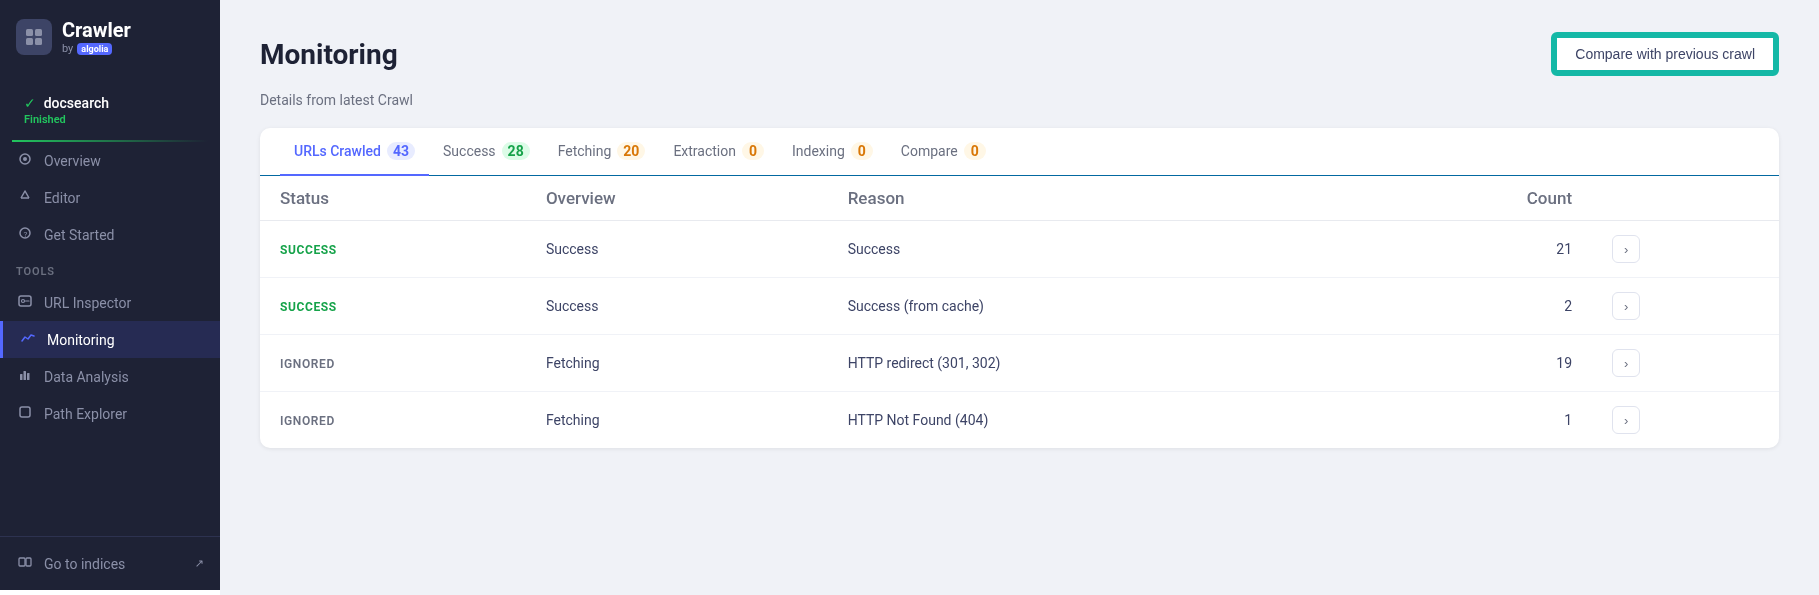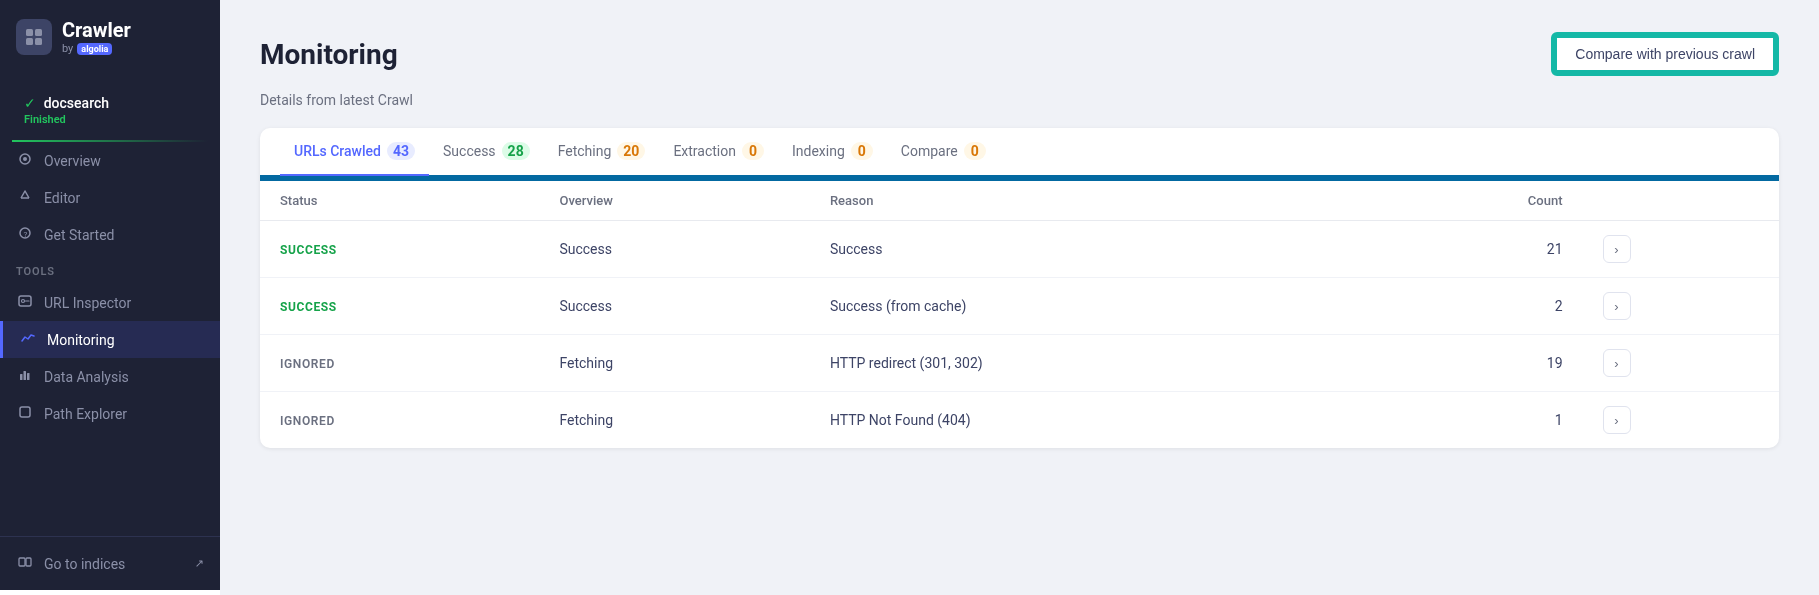--- a/index.html
+++ b/index.html
@@ -124,21 +124,21 @@
       background: #fff;
       border-radius: 10px;
       box-shadow: 0 1px 4px rgba(0,0,0,0.08);
       overflow: hidden;
     }
 
     
     .tabs {
       display: flex;
       align-items: center;
-      border-bottom: 6px solid #0369a1;
+      border-bottom: 1px solid #0369a1;
       padding: 0 20px;
     }
     .tab {
       display: flex;
       align-items: center;
       gap: 6px;
       padding: 14px 14px;
       font-size: 14px;
       color: #6b7080;
       cursor: pointer;
@@ -167,21 +167,21 @@
     table {
       width: 100%;
       border-collapse: collapse;
       font-size: 14px;
     }
     thead th {
       text-align: left;
       padding: 12px 20px;
       color: #6b7080;
       font-weight: 500;
-      font-size: 13px;
+      font-size: 17px;
       border-bottom: 1px solid #e8eaef;
       margin-left: 46px;
     }
     thead th.count-col { text-align: right; }
     tbody tr { border-bottom: 1px solid #f0f2f7; }
     tbody tr:last-child { border-bottom: none; }
     tbody td {
       padding: 14px 20px;
       color: #3d4466;
     }

